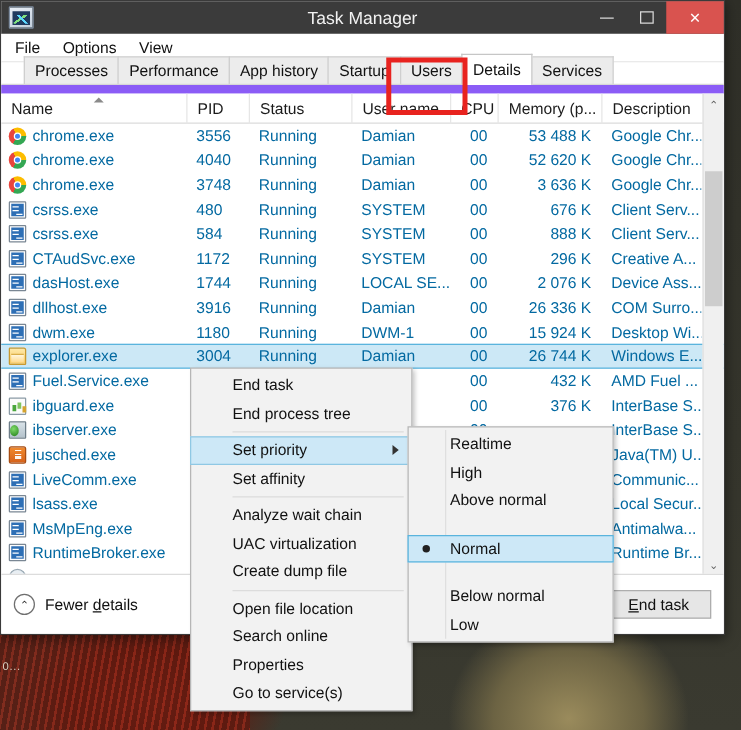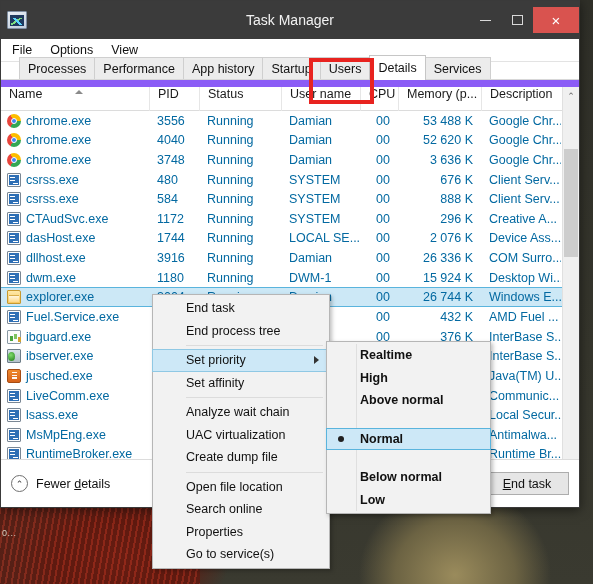--- a/index.html
+++ b/index.html
@@ -35,21 +35,21 @@
 
   
   #window {
     position: absolute; left: 0; top: 0;
     width: 580px; height: 508px;
     background: #ffffff;
     border: 1px solid #3a3a3a;
     box-shadow: 0 2px 10px rgba(0,0,0,.5);
   }
   .titlebar {
-    height: 38px; background: #3b3b3b; position: relative;
+    height: 26px; background: #3b3b3b; position: relative;
     display: flex; align-items: center;
   }
   .title-icon {
     width: 20px; height: 18px; margin-left: 6px;
     background: linear-gradient(160deg,#e8eef5 0%, #c3cfdd 100%);
     border: 1px solid #7e8da0; border-radius: 1px;
     position: relative; overflow: hidden; flex: none;
   }
   .title-icon::before {
     content: ""; position: absolute; left: 2px; right: 2px; top: 3px; bottom: 2px;
@@ -103,21 +103,21 @@
     border: 4px solid #e8231f; z-index: 6; pointer-events: none;
   }
 
   
   .tablewrap { position: relative; height: 385px; background: #fff; }
   .colhead {
     display: flex; height: 24px; align-items: center;
     border-bottom: 1px solid #dcdcdc; font-size: 12.5px; color: #1b1b1b;
     background: #fff;
   }
-  .colhead .c { position: relative; height: 24px; display: flex; padding-left: 8px; }
+  .colhead .c { position: relative; height: 24px; display: flex; align-items: center; padding-left: 8px; }
   .colhead .c + .c { border-left: 1px solid #e6e6e6; }
   .sortcaret {
     position: absolute; left: 74px; top: 3px;
     width: 0; height: 0; border-left: 4px solid transparent; border-right: 4px solid transparent;
     border-bottom: 4px solid #8a8a8a;
   }
   .rows { position: relative; }
   .row {
     display: flex; height: 19.6px; align-items: center; font-size: 12.5px; color: #0369a1;
   }
@@ -254,21 +254,20 @@
     width: 0; height: 0; border-top: 4px solid transparent;
     border-bottom: 4px solid transparent; border-left: 5px solid #333;
   }
 
   
   .submenu {
     position: absolute; left: 326px; top: 341px; width: 165px;
     background: #f2f2f2; border: 1px solid #b6b6b6;
     z-index: 22; font-size: 12.5px; color: #111; padding: 2px 0;
     box-shadow: 2px 2px 4px rgba(0,0,0,.25);
-    font-weight: bold;
   }
   .subitem {
     height: 22.5px; display: flex; align-items: center; padding-left: 33px; position: relative;
   }
   .subitem.hl { background: #cde8f7; border: 1px solid #5ab4dd; margin: 16px -1px; }
   .radio-dot {
     position: absolute; left: 11px; top: 50%; margin-top: -3px;
     width: 6px; height: 6px; border-radius: 50%; background: #202020;
   }
   .sub-gutter {

